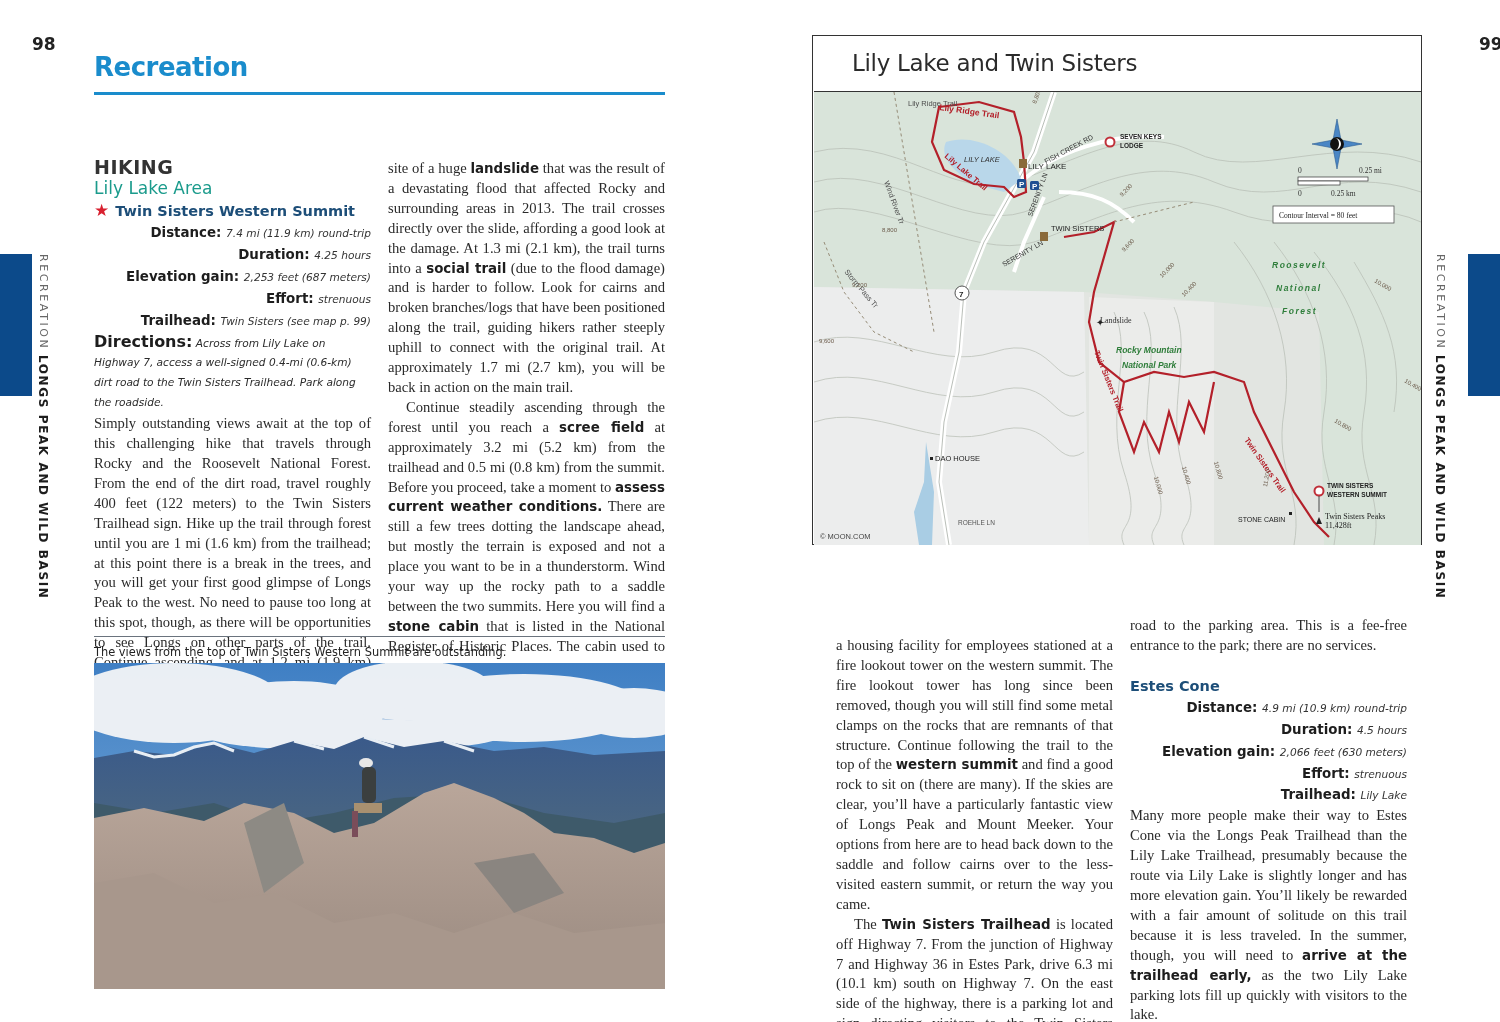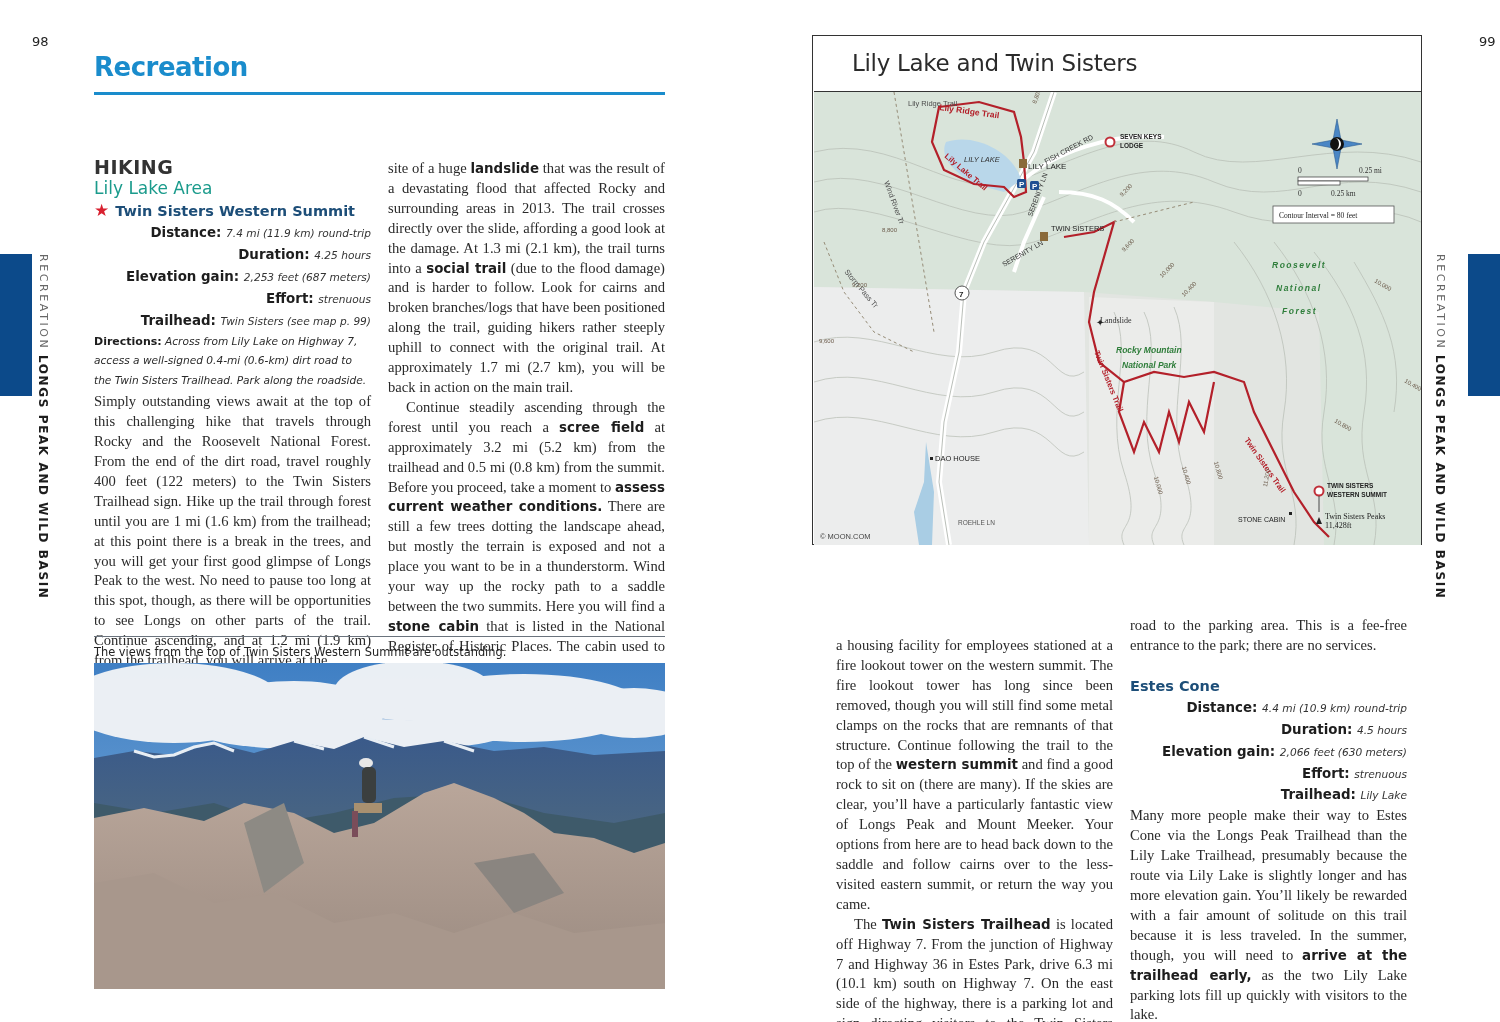--- a/index.html
+++ b/index.html
@@ -1,33 +1,33 @@
 <!DOCTYPE html>
 <html><head>
 <meta charset="utf-8">
 <style>
   html,body{margin:0;padding:0;background:#fff;}
   body{width:1500px;height:1022px;position:relative;overflow:hidden;font-family:"Liberation Serif",serif;color:#2a2a2a;}
   .abs{position:absolute;}
-  .pagenum{font-family:"DejaVu Sans",sans-serif;font-weight:normal;font-size:13px;color:#222;}
+  .pagenum{font-family:"DejaVu Sans",sans-serif;font-weight:bold;font-size:17px;color:#222;}
   .section-title{left:94px;top:52px;font-family:"DejaVu Sans",sans-serif;font-weight:bold;font-size:26px;color:#1a8ccc;letter-spacing:-0.5px;}
   .section-rule{left:94px;top:92px;width:571px;height:3px;background:#1a8ccc;}
   .col{font-size:14.6px;line-height:19.9px;text-align:justify;margin-top:40px;}
   .col p{margin:0;}
   .col p.indent{text-indent:18px;}
   b.kw{font-family:"DejaVu Sans",sans-serif;font-weight:bold;font-size:13.4px;color:#1d1d1d;}
   .h-hiking{font-family:"DejaVu Sans",sans-serif;font-weight:bold;font-size:19px;color:#333;line-height:22px;letter-spacing:0.5px;}
   .h-area{font-family:"DejaVu Sans",sans-serif;font-size:17px;color:#1b9b8c;line-height:21px;}
   .h-hike{font-family:"DejaVu Sans",sans-serif;font-weight:bold;font-size:14.5px;color:#1d4e78;line-height:22px;white-space:nowrap;}
   .h-hike .star{color:#d8202f;font-size:17px;margin-right:6px;}
   .stat{font-family:"DejaVu Sans",sans-serif;line-height:19.9px;text-align:right;white-space:nowrap;}
   .stat .lbl{font-weight:bold;font-size:13.4px;color:#1d1d1d;}
   .stat .val{font-style:italic;font-size:10.6px;color:#333;}
   .directions{font-family:"DejaVu Sans",sans-serif;font-style:italic;font-size:10.6px;line-height:19.9px;text-align:left;}
-  .directions .lbl{font-style:normal;font-weight:bold;font-size:11px;color:#1d1d1d;text-align:center;}
+  .directions .lbl{font-style:normal;font-weight:bold;font-size:16px;color:#1d1d1d;text-align:center;}
   .sidetab{width:32px;height:142px;background:#0c4a8a;}
   .sidetext{writing-mode:vertical-rl;font-family:"DejaVu Sans",sans-serif;white-space:nowrap;}
   .sidetext .main{font-weight:bold;font-size:12px;letter-spacing:1.6px;color:#1d1d1d;}
   .sidetext .sub{font-size:11px;letter-spacing:2.6px;color:#666;}
   .caption-rule{left:94px;top:636px;width:571px;height:1px;background:#6a737d;}
   .caption{left:94px;top:645px;font-family:"DejaVu Sans",sans-serif;font-size:11.4px;color:#222;text-align:center;}
   .photo{left:94px;top:663px;width:571px;height:326px;overflow:hidden;}
   .map-frame{left:812px;top:35px;width:610px;height:510px;border:1.5px solid #333;box-sizing:border-box;background:#fff;}
   .map-title{left:852px;top:50px;font-family:"DejaVu Sans",sans-serif;font-size:23px;color:#2b2b2b;letter-spacing:-0.3px;}
   .map-area{left:814px;top:91px;width:607px;height:453px;border-top:1.5px solid #333;overflow:hidden;background:#fca5a5;}
@@ -247,20 +247,20 @@
 </div>
 
 <div class="abs col" style="left:836px;top:596px;width:277px;">
   <p><span>a housing facility for employees stationed at a fire lookout tower on the western summit. The fire lookout tower has long since been removed, though you will still find some metal clamps on the rocks that are remnants of that structure. Continue following the trail to the top of the </span><b class="kw">western summit</b><span> and find a good rock to sit on (there are many). If the skies are clear, you’ll have a particularly fantastic view of Longs Peak and Mount Meeker. Your options from here are to head back down to the saddle and follow cairns over to the less-visited eastern summit, or return the way you came.</span></p>
   <p class="indent"><span>The </span><b class="kw">Twin Sisters Trailhead</b><span> is located off Highway 7. From the junction of Highway 7 and Highway 36 in Estes Park, drive 6.3 mi (10.1 km) south on Highway 7. On the east side of the highway, there is a parking lot and sign directing visitors to the Twin Sisters Trailhead. Drive 0.4 mi (0.6 km) east on a dirt</span></p>
 </div>
 
 <div class="abs col" style="left:1130px;top:576px;width:277px;">
   <p>road to the parking area. This is a fee-free entrance to the park; there are no services.</p>
   <div class="h-estes">Estes Cone</div>
-  <div class="stat"><span class="lbl">Distance:</span> <span class="val">4.4 mi (10.9 km) round-trip</span></div>
+  <div class="stat"><span class="lbl">Distance:</span> <span class="val">4.9 mi (10.9 km) round-trip</span></div>
   <div class="stat"><span class="lbl">Duration:</span> <span class="val">4.5 hours</span></div>
   <div class="stat"><span class="lbl">Elevation gain:</span> <span class="val">2,066 feet (630 meters)</span></div>
   <div class="stat"><span class="lbl">Effort:</span> <span class="val">strenuous</span></div>
   <div class="stat"><span class="lbl">Trailhead:</span> <span class="val">Lily Lake</span></div>
   <p><span>Many more people make their way to Estes Cone via the Longs Peak Trailhead than the Lily Lake Trailhead, presumably because the route via Lily Lake is slightly longer and has more elevation gain. You’ll likely be rewarded with a fair amount of solitude on this trail because it is less traveled. In the summer, though, you will need to </span><b class="kw">arrive at the trailhead early,</b><span> as the two Lily Lake parking lots fill up quickly with visitors to the lake.</span></p>
   <p class="indent"><span>To start, identify a small wood trail marker for the </span><b class="kw">Storm Pass Trail</b><span> next to the Lily Lake</span></p>
 </div>
 
 </body></html>

